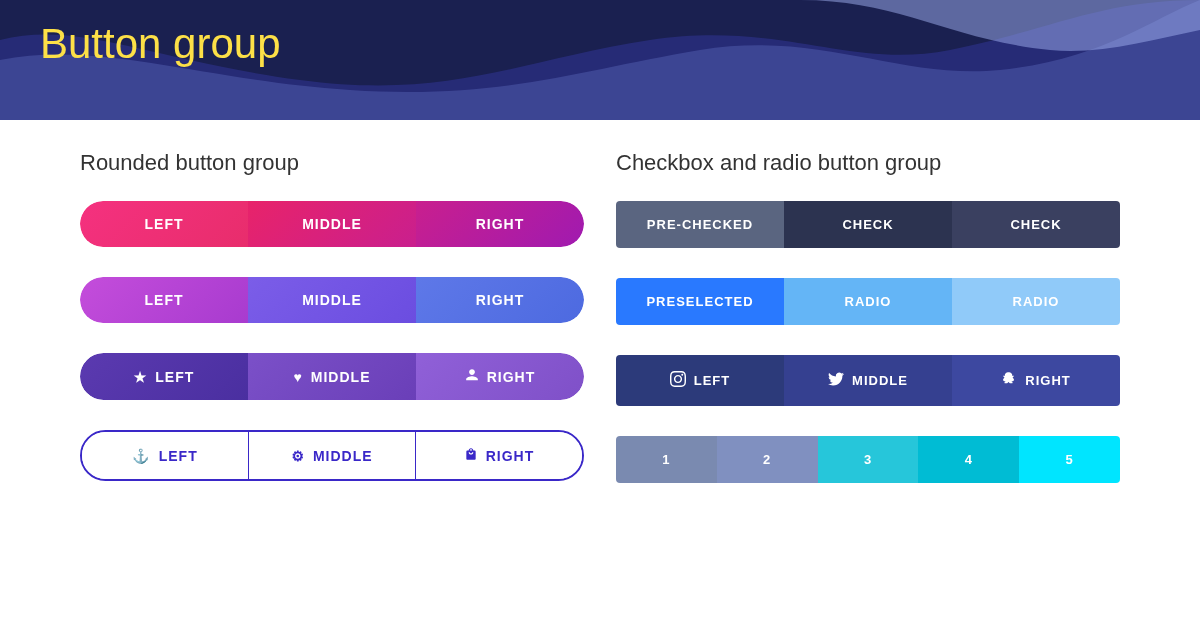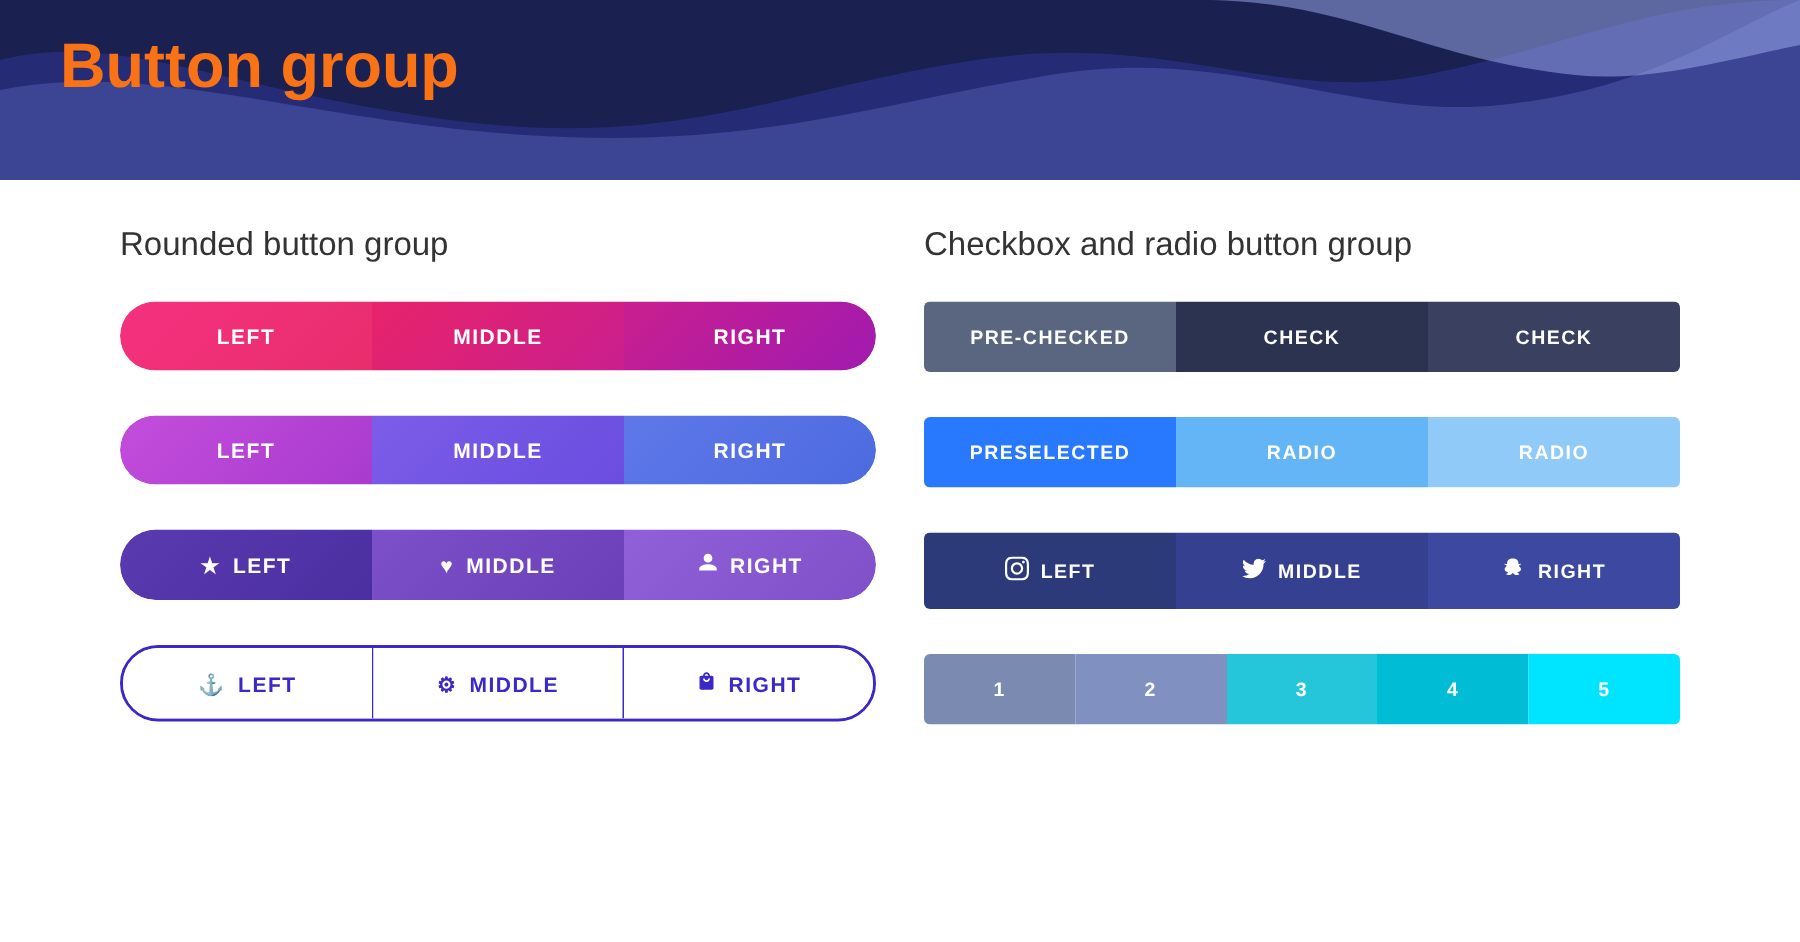--- a/index.html
+++ b/index.html
@@ -18,23 +18,23 @@
       position: relative;
       height: 120px;
       background: #1a2050;
       overflow: hidden;
     }
 
     .header-title {
       position: absolute;
       top: 20px;
       left: 40px;
-      color: #f97316;
+      color: #fde047;
       font-size: 42px;
-      font-weight: 700;
+      font-weight: 400;
       z-index: 2;
     }
 
     .wave-svg {
       position: absolute;
       bottom: 0;
       right: 0;
       width: 100%;
       height: 100%;
     }

